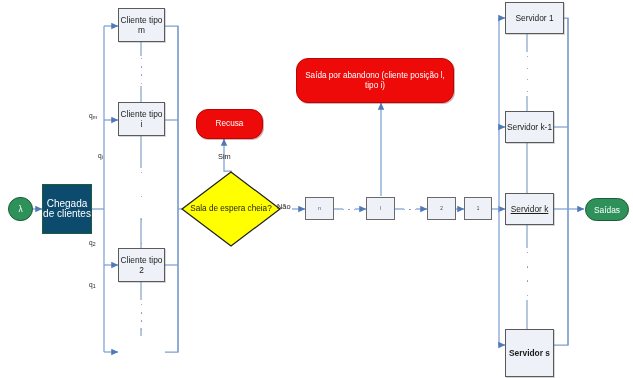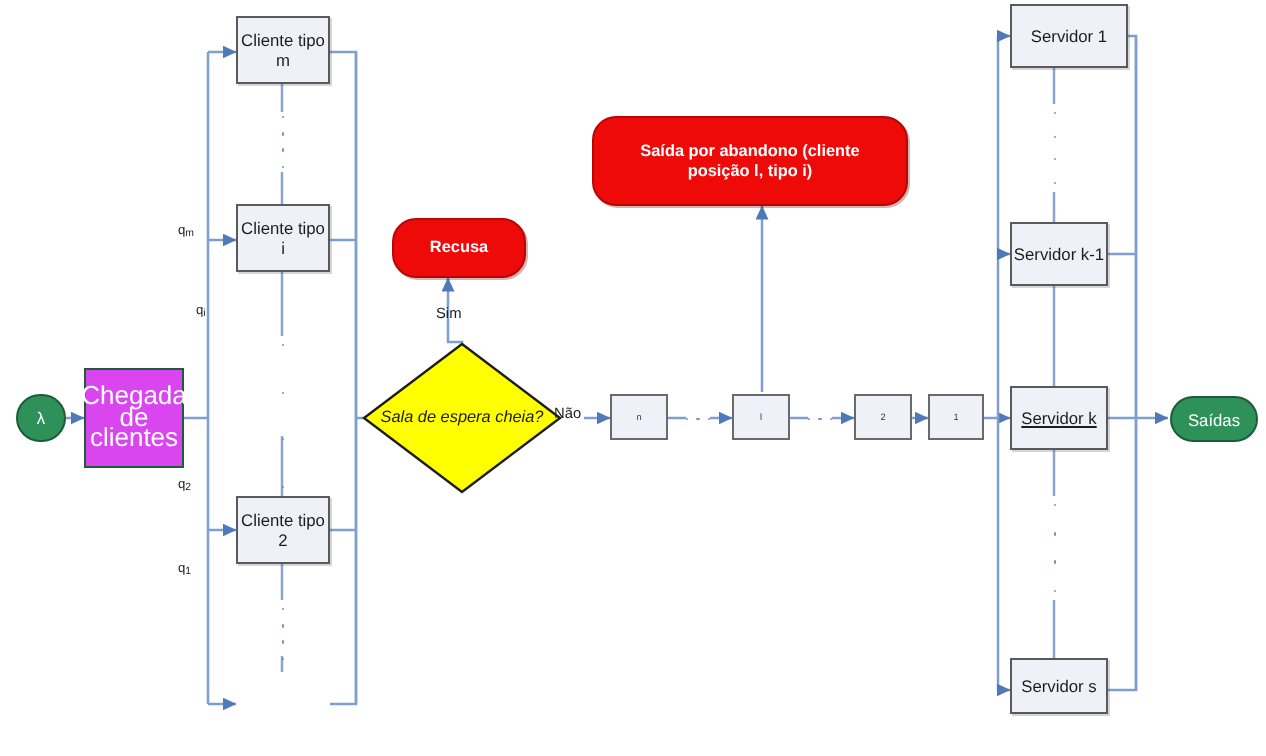--- a/index.html
+++ b/index.html
@@ -24,48 +24,47 @@
     box-shadow:1px 1px 0 rgba(90,90,90,.25);
   }
   .qbox{
     background:#eef1f7;
     border:1.3px solid #6a6a6a;
     color:#2b3a55;
     font-size:4.6px;
     line-height:5px;
   }
   .green{
-    background:#d946ef;
+    background:#0c4a6e;
     border:1.3px solid #1d5c38;
     color:#ffffff;
-    font-size:13px;
+    font-size:10px;
     line-height:10.5px;
   }
   .greenpill{
     background:#2e9159;
     border:1.3px solid #1d5c38;
     color:#ffffff;
     font-size:8.4px;
     border-radius:999px;
   }
   .redpill{
     background:#ef0a0a;
     border:1.3px solid #b60606;
     color:#ffffff;
-    font-weight:bold;
+    font-weight:normal;
     font-size:8.2px;
     line-height:10px;
     border-radius:12px;
     box-shadow:1px 1px 0 rgba(120,0,0,.3);
   }
   .diamond{
     color:#1d1d1d;
     font-size:8.2px;
     line-height:10px;
-    font-style:italic;
   }
   .diamond .dshape{
     position:absolute;left:0;top:0;width:100%;height:100%;
   }
   .diamond .dtext{position:relative;z-index:2;padding:0 6px;}
 
   .lbl{
     position:absolute;
     color:#1d1d1d;
     font-size:7.4px;
@@ -245,21 +244,21 @@
 
   <div class="node proc" style="left:505px;top:2px;width:59px;height:32px;">
     <span>Servidor 1</span>
   </div>
   <div class="node proc" style="left:505px;top:111px;width:49px;height:32px;">
     <span>Servidor k-1</span>
   </div>
   <div class="node proc" style="left:505px;top:193px;width:49px;height:32px;text-decoration:underline;">
     <span>Servidor k</span>
   </div>
-  <div class="node proc" style="left:505px;top:329px;width:49px;height:28px;">
+  <div class="node proc" style="left:505px;top:329px;width:49px;height:48px;font-weight:bold;">
     <span>Servidor s</span>
   </div>
 
   <div class="dots" style="left:526px;top:56px;width:3px;height:36px;">
     <i></i>
       <i></i>
       <i></i>
       <i></i>
   </div>
   <div class="dots" style="left:526px;top:252px;width:3px;height:44px;">

